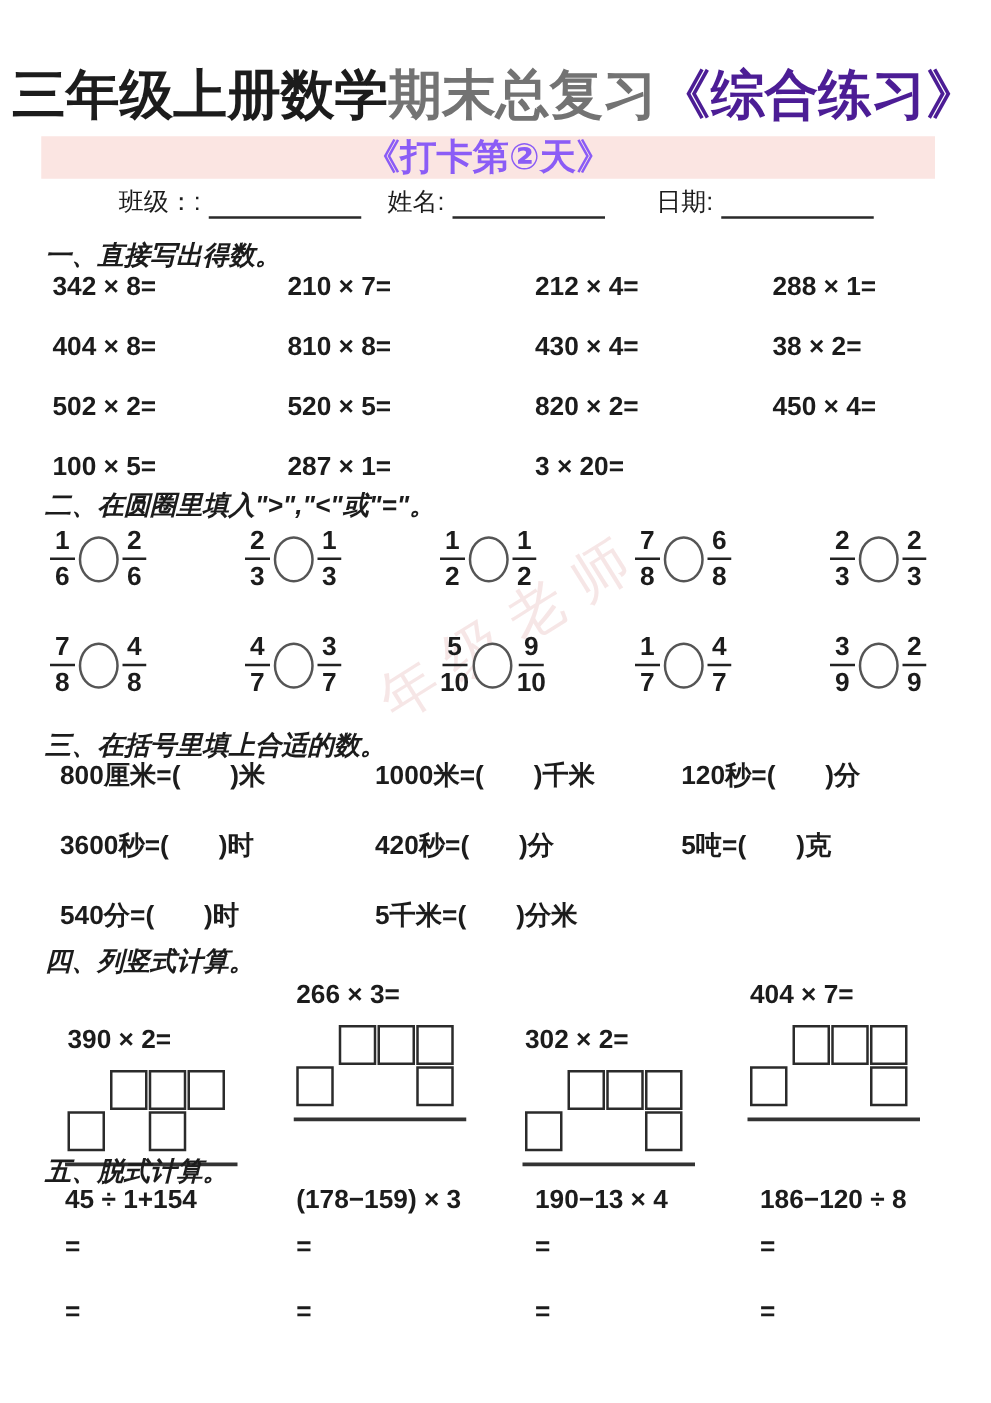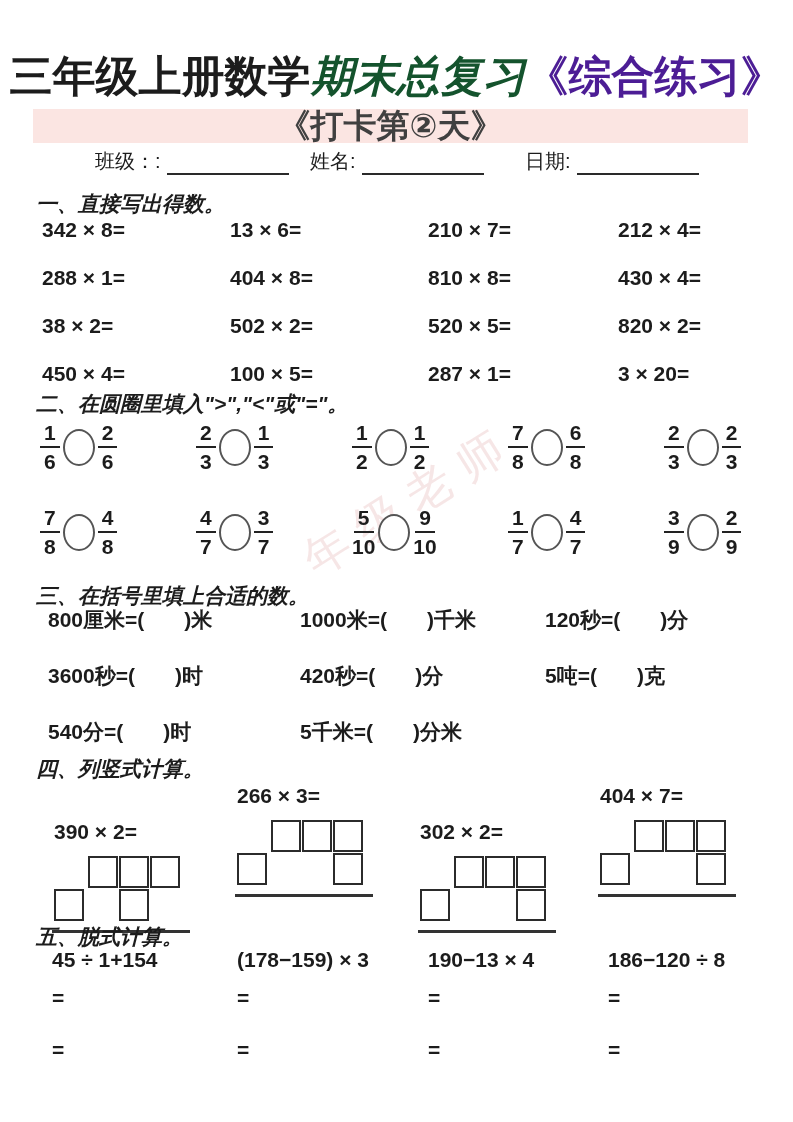--- a/index.html
+++ b/index.html
@@ -1,26 +1,26 @@
 <!DOCTYPE html>
 <html><head>
 <meta charset="utf-8">
 <style>
   html,body{margin:0;padding:0;background:#ffffff;}
   .page{position:relative;width:793px;height:1122px;background:#ffffff;overflow:hidden;
         font-family:"Liberation Sans","DejaVu Sans",sans-serif;color:#1c1c1c;}
   
   .title{position:absolute;top:53px;left:0;right:0;text-align:center;
          font-size:43px;font-weight:bold;line-height:1.1;white-space:nowrap;}
-  .t-red{color:#14532d;font-style:italic;}
+  .t-red{color:#737373;}
   .t-blue{color:#4c1d95;}
   
   .banner{position:absolute;top:109px;left:33px;width:715px;height:34px;
           background:#fbe5e2;display:flex;align-items:center;justify-content:center;}
-  .banner-text{font-size:33px;font-weight:bold;color:#404040;}
+  .banner-text{font-size:29px;font-weight:bold;color:#8b5cf6;}
   
   .fields{position:absolute;top:148px;left:0;width:100%;height:34px;font-size:20px;}
   .field{position:absolute;top:0;white-space:nowrap;}
   .f-class{left:95px;} .f-name{left:310px;} .f-date{left:525px;}
   .uline{display:inline-block;width:122px;height:18px;border-bottom:2px solid #2a2a2a;
          margin-left:6px;vertical-align:bottom;}
   
   .shead{position:absolute;left:36px;font-size:21px;font-weight:600;white-space:nowrap;font-style:italic;}
   .h1{top:190px;} .h2{top:390px;} .h3{top:582px;} .h4{top:755px;} .h5{top:923px;}
   
@@ -78,21 +78,20 @@
     <span class="field f-class"><span>班级：:</span><span class="uline"></span></span>
     <span class="field f-name"><span>姓名:</span><span class="uline"></span></span>
     <span class="field f-date"><span>日期:</span><span class="uline"></span></span>
   </div>
 
   <div class="wmark">年级老师</div>
 
   <div class="shead h1">一、直接写出得数。</div>
   <div class="s1-grid">
     <span class="s1-item">342 × 8=</span>
-    <span class="s1-item">13 × 6=</span>
     <span class="s1-item">210 × 7=</span>
     <span class="s1-item">212 × 4=</span>
     <span class="s1-item">288 × 1=</span>
     <span class="s1-item">404 × 8=</span>
     <span class="s1-item">810 × 8=</span>
     <span class="s1-item">430 × 4=</span>
     <span class="s1-item">38 × 2=</span>
     <span class="s1-item">502 × 2=</span>
     <span class="s1-item">520 × 5=</span>
     <span class="s1-item">820 × 2=</span>

